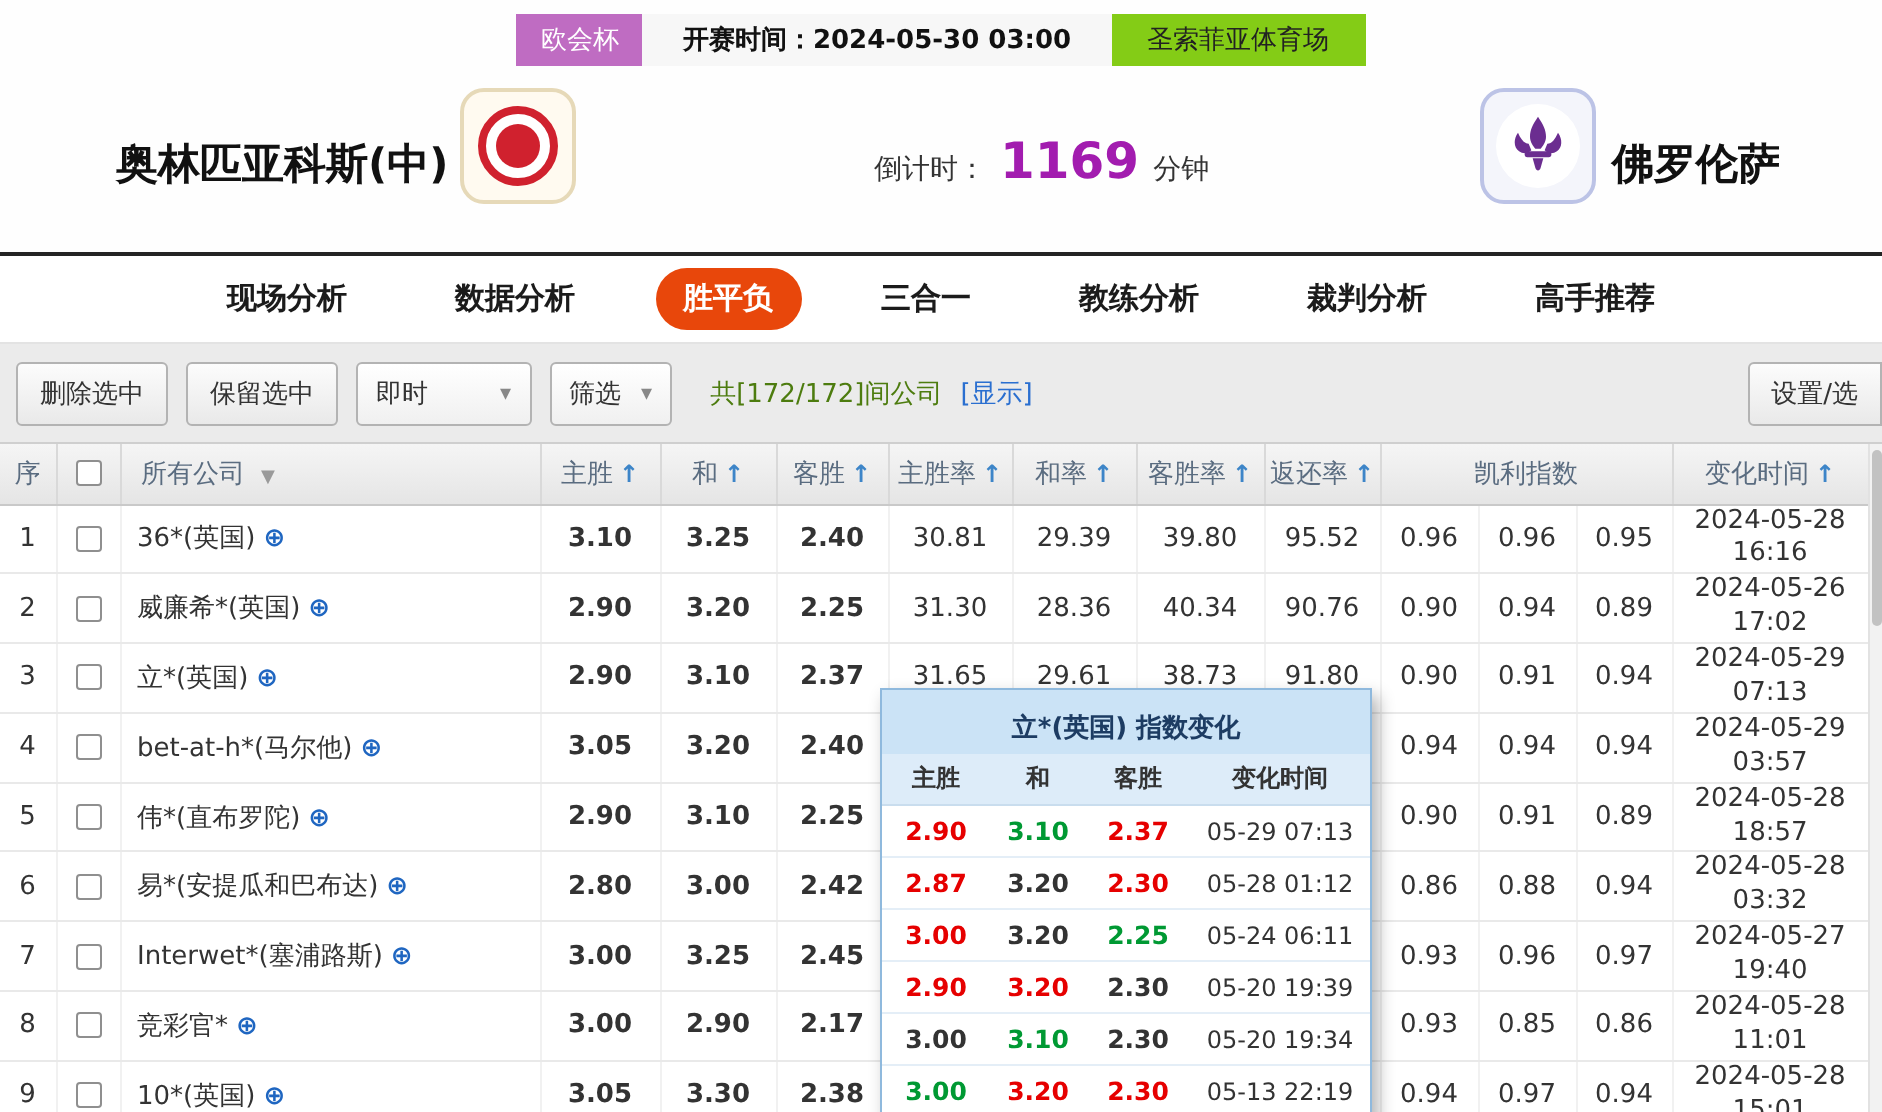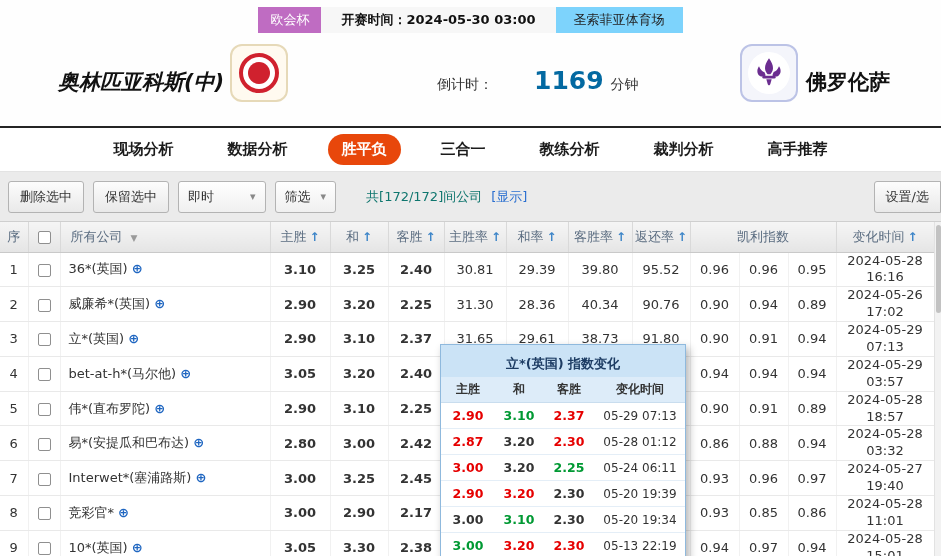--- a/index.html
+++ b/index.html
@@ -5,45 +5,45 @@
   * { margin:0; padding:0; box-sizing:border-box; }
   html,body { width:941px; height:556px; overflow:hidden; }
   body { font-family:"DejaVu Sans","Liberation Sans",sans-serif; background:#fff; color:#333; }
   .page { position:relative; width:941px; height:556px; overflow:hidden; background:#fff; }
 
   
   .match-header { height:126px; position:relative; background:#fefefe; }
   .top-strip { position:absolute; top:7px; left:0; width:100%; display:flex; justify-content:center; align-items:stretch; font-size:13px; }
   .league-badge { background:#bf6cc2; color:#fff; padding:4px 12px; display:flex; align-items:center; }
   .kickoff { background:#f7f7f7; font-weight:bold; color:#111; padding:4px 20px; display:flex; align-items:center; }
-  .venue { background:#7dd3fc; padding:4px 18px; display:flex; align-items:center; color:#222; }
+  .venue { background:#84cc16; padding:4px 18px; display:flex; align-items:center; color:#222; }
   .teams-row { position:absolute; top:38px; left:0; width:100%; height:82px; }
-  .home-name { position:absolute; left:58px; top:30px; font-size:21px; font-weight:bold; color:#111;font-style:italic; }
+  .home-name { position:absolute; left:58px; top:30px; font-size:21px; font-weight:bold; color:#111; }
   .away-name { position:absolute; left:806px; top:30px; font-size:21px; font-weight:bold; color:#111; }
   .logo-box { position:absolute; width:58px; height:58px; border-radius:12px; top:6px; display:flex; align-items:center; justify-content:center; }
   .home-logo { left:230px; background:#fffaf0; border:2px solid #e6d9b8; }
   .away-logo { left:740px; background:#f4f5fb; border:2px solid #bcc3e6; }
   .oly-emblem { width:40px; height:40px; border-radius:50%; border:4px solid #d0212e; background:#fff; position:relative; }
   .oly-emblem::after { content:""; position:absolute; inset:5px; border-radius:50%; background:#d0212e; }
   .fio-inner { width:42px; height:42px; border-radius:50%; background:#fff; display:flex; align-items:center; justify-content:center; }
   .countdown { position:absolute; left:437px; top:28px; font-size:14px; color:#333; display:flex; align-items:baseline; gap:7px; }
-  .countdown b { color:#0369a1; font-size:25px; font-weight:bold;margin-left:34px; }
+  .countdown b { color:#a21caf; font-size:25px; font-weight:bold; }
 
   
   .tabs { height:46px; border-top:2px solid #242424; border-bottom:1px solid #e3e3e3; background:#fff; display:flex; align-items:center; justify-content:center; gap:26px; }
   .tab { font-size:15px; font-weight:bold; color:#1b1b1b; padding:6px 14px; cursor:pointer; white-space:nowrap; }
   .tab.active { background:#e8470b; color:#fff; border-radius:17px; }
 
   
   .toolbar { height:50px; background:#ebebeb; border-bottom:1px solid #cfcfcf; display:flex; align-items:center; gap:9px; padding:12px 8px; position:relative; }
   .tb-btn { background:linear-gradient(#fcfcfc,#e9e9e9); border:1px solid #b3b3b3; border-radius:3px; font-family:inherit; font-size:13px; padding:6px 11px; color:#333; cursor:pointer; white-space:nowrap; }
   .tb-select { background:linear-gradient(#ffffff,#f0f0f0); border:1px solid #b3b3b3; border-radius:3px; font-size:13px; padding:6px 9px; display:flex; align-items:center; gap:10px; color:#333; cursor:pointer; }
   .tb-select.wide { gap:36px; }
   .tb-select .dd { color:#888; font-size:11px; }
-  .count-text { font-size:13px; margin-left:21px; color:#0f766e; white-space:nowrap; }
+  .count-text { font-size:13px; margin-left:10px; color:#4d7c0f; white-space:nowrap; }
   .show-link { color:#2a6fd0; font-size:13px; text-decoration:none; cursor:pointer; }
   .settings { position:absolute; right:0; border-radius:3px 0 0 3px; }
 
   
   .table-wrap { width:934px; }
   table.odds { width:934px; border-collapse:collapse; table-layout:fixed; }
   table.odds th { background:linear-gradient(#f5f5f5,#e5e5e5); height:30px; font-size:13px; font-weight:normal; color:#5a6c80; border-right:1px solid #d9d9d9; border-bottom:1px solid #c9c9c9; white-space:nowrap; overflow:hidden; }
   table.odds th.c-company { text-align:left; padding-left:10px; }
   table.odds td { height:33px; text-align:center; border-bottom:1px solid #e9e9e9; border-right:1px solid #f1f1f1; font-size:13px; color:#333; white-space:nowrap; overflow:hidden; }
   table.odds td.c-company { text-align:left; padding-left:8px; }

